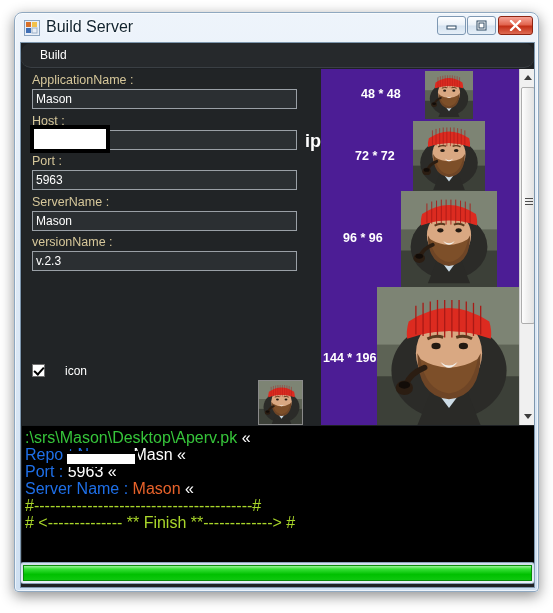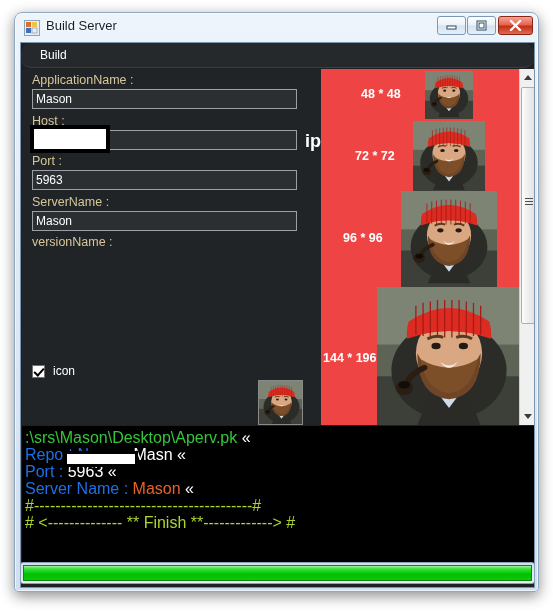--- a/index.html
+++ b/index.html
@@ -33,21 +33,21 @@
     height: 30px;
   }
   #title-icon {
     position: absolute;
     left: 9px; top: 7px;
     width: 16px; height: 16px;
   }
   #title-text {
     position: absolute;
     left: 31px; top: 5px;
-    font-size: 13px;
+    font-size: 16px;
     color: #10222e;
     text-shadow: 0 0 3px #ffffff, 0 0 5px #ffffff;
     white-space: nowrap;
   }
 
   .win-btn {
     position: absolute;
     top: 3px;
     height: 19px;
     border: 1px solid #7e98b3;
@@ -166,22 +166,22 @@
     font-weight: bold;
     color: #ffffff;
   }
 
   
   #icon-check-row {
     position: absolute;
     left: 10px;
     top: 295px;
     display: flex;
-    align-items: flex-end;
-    gap: 8px;
+    align-items: flex-start;
+    gap: 20px;
   }
   #icon-checkbox {
     width: 13px; height: 13px;
     background: #ffffff;
     border: 1px solid #707070;
     box-sizing: border-box;
     position: relative;
   }
   #icon-checkbox:after {
     content: "";
@@ -209,21 +209,21 @@
     overflow: hidden;
   }
 
   
   #thumbs-panel {
     position: absolute;
     left: 300px;
     top: 26px;
     width: 198px;
     height: 356px;
-    background: #ef4444;
+    background: #4c1d95;
     overflow: hidden;
   }
   .thumb-row {
     position: absolute;
     left: 0;
     width: 182px;
   }
   .thumb-size-label {
     position: absolute;
     font-size: 12.5px;
@@ -392,20 +392,21 @@
       <div id="host-redaction"></div>
       <div id="lbl-ip">ip</div>
 
       <div class="field-label" id="lbl-port">Port :</div>
       <div class="text-box" id="txt-port">5963</div>
 
       <div class="field-label" id="lbl-server">ServerName :</div>
       <div class="text-box" id="txt-server">Mason</div>
 
       <div class="field-label" id="lbl-version">versionName :</div>
+      <div class="text-box" id="txt-version">v.2.3</div>
 
       <div id="icon-check-row">
         <span id="icon-checkbox"></span>
         <span id="icon-check-label">icon</span>
       </div>
 
       <div id="icon-preview"><svg width="45" height="45" viewBox="0 0 100 100" preserveAspectRatio="xMidYMid slice">
             <defs>
               <clipPath id="c45">
                 <rect width="100" height="100"></rect>

